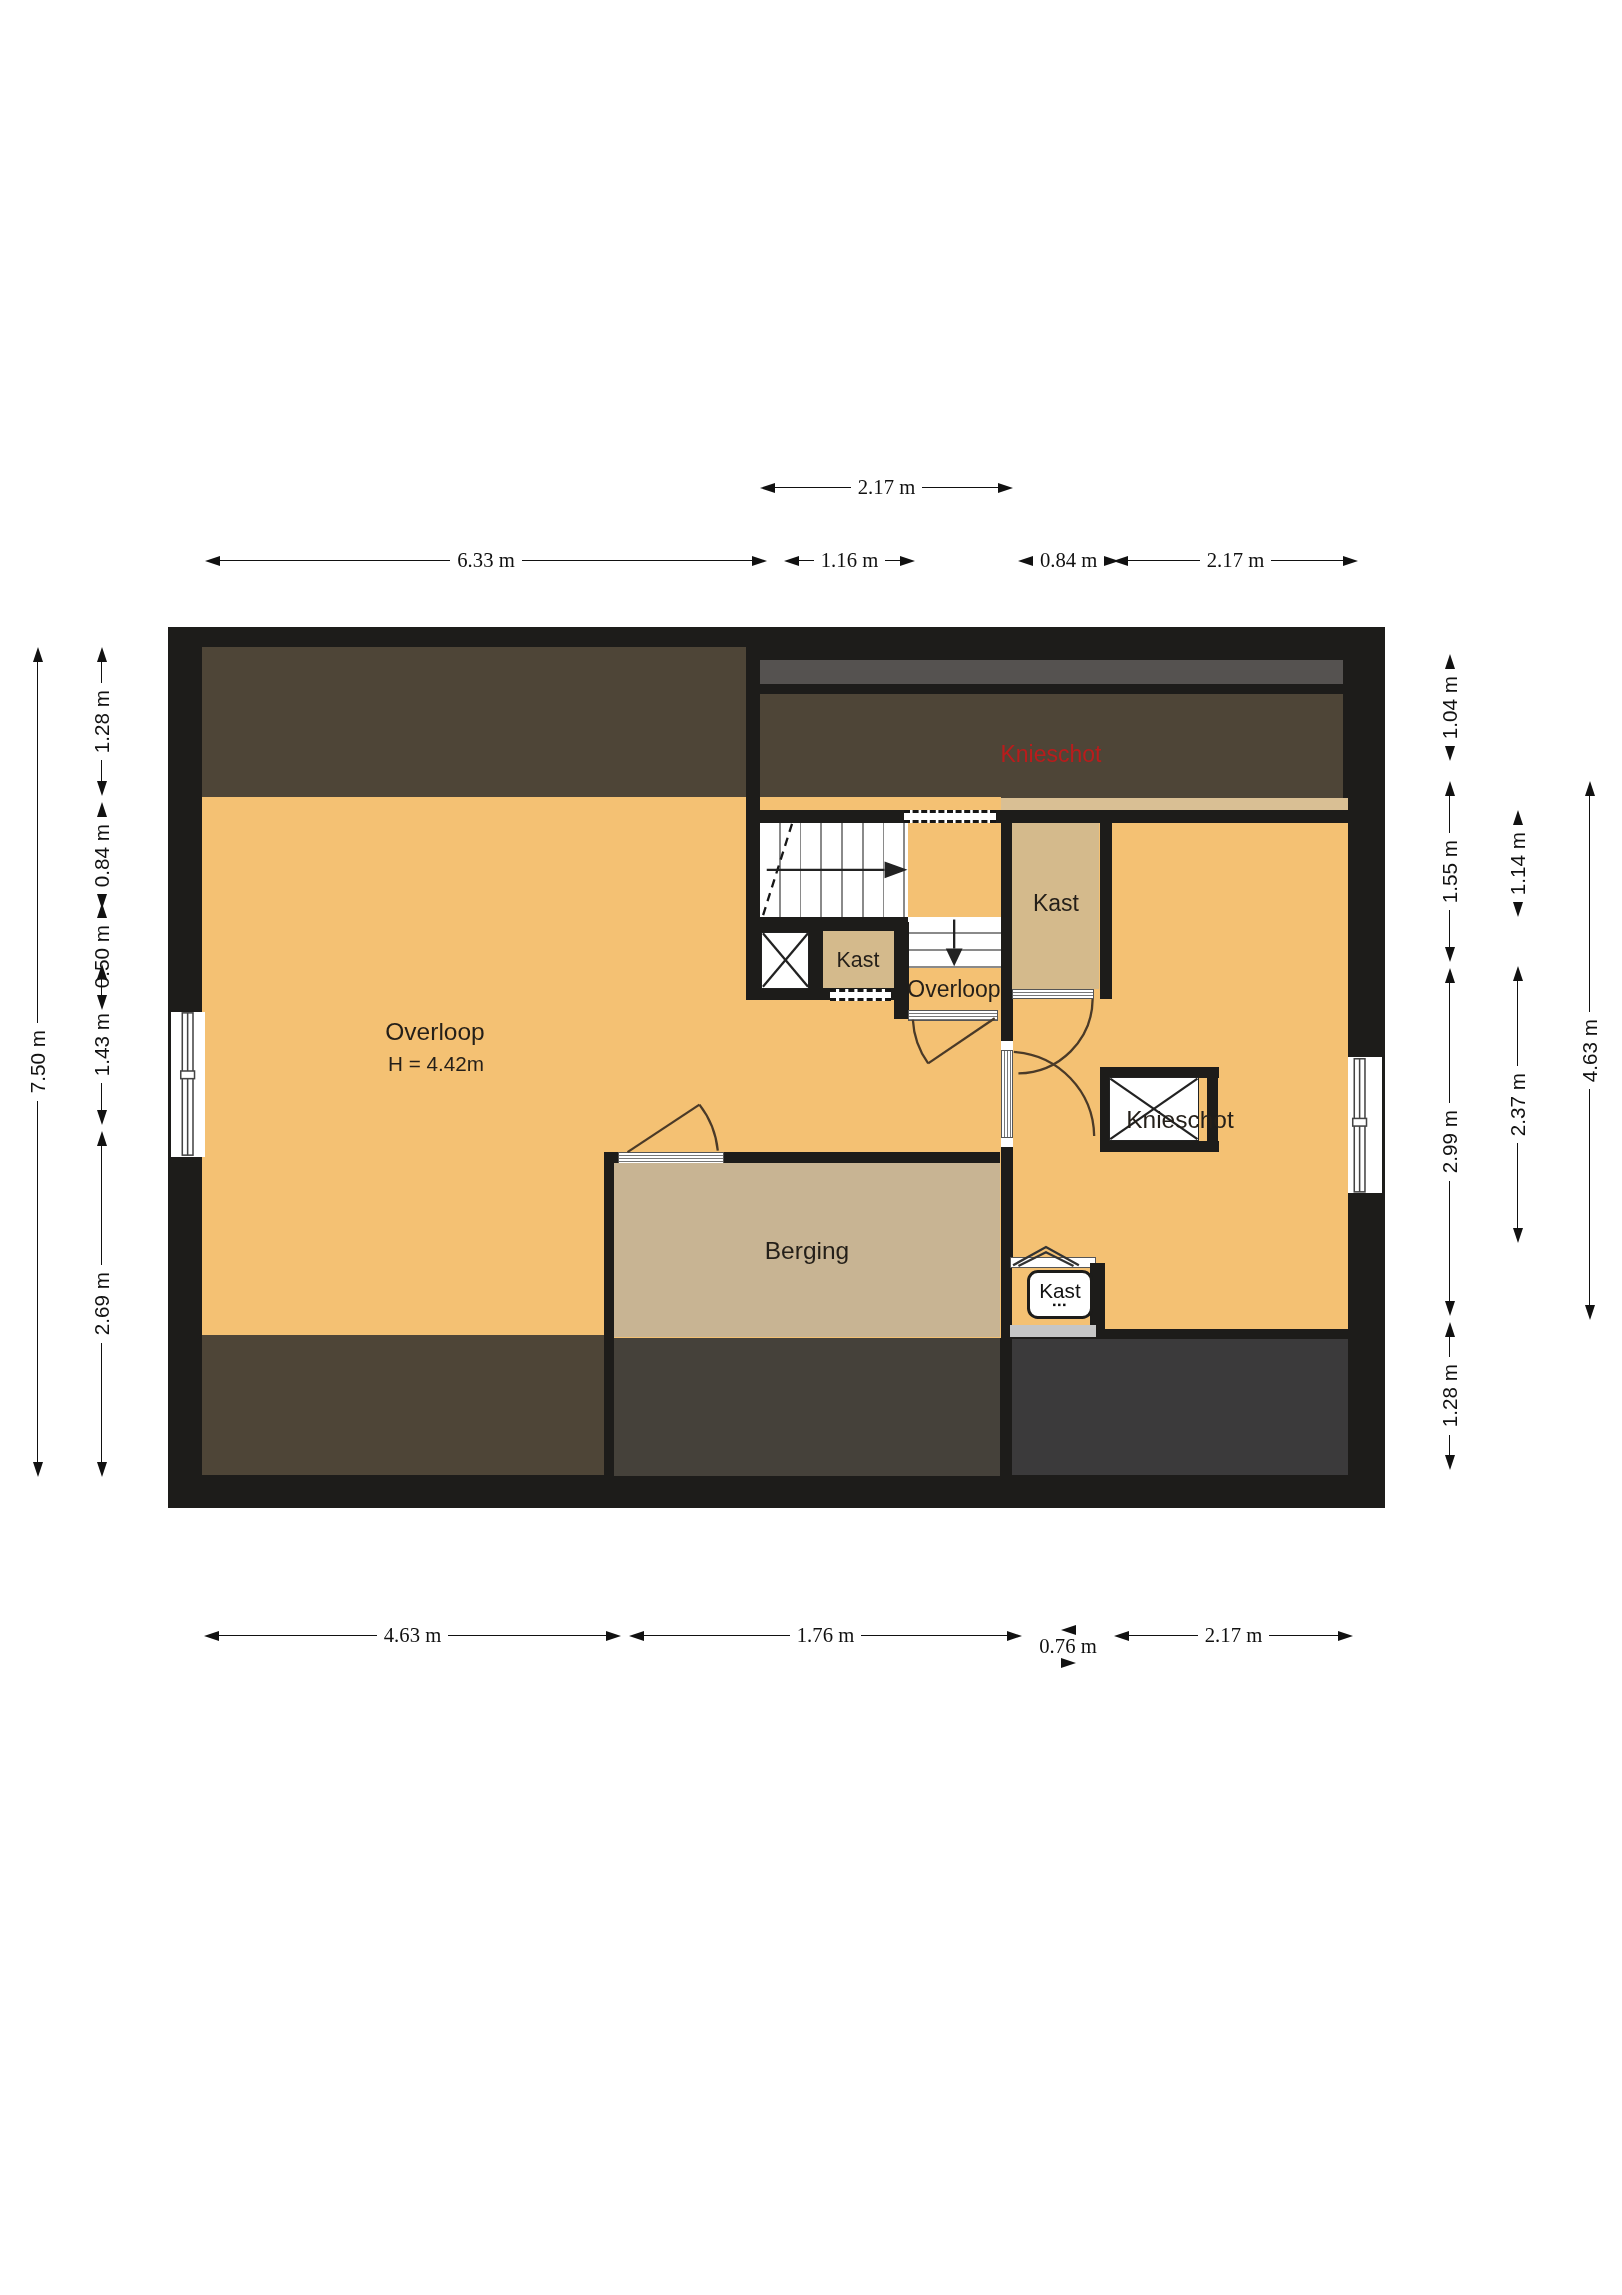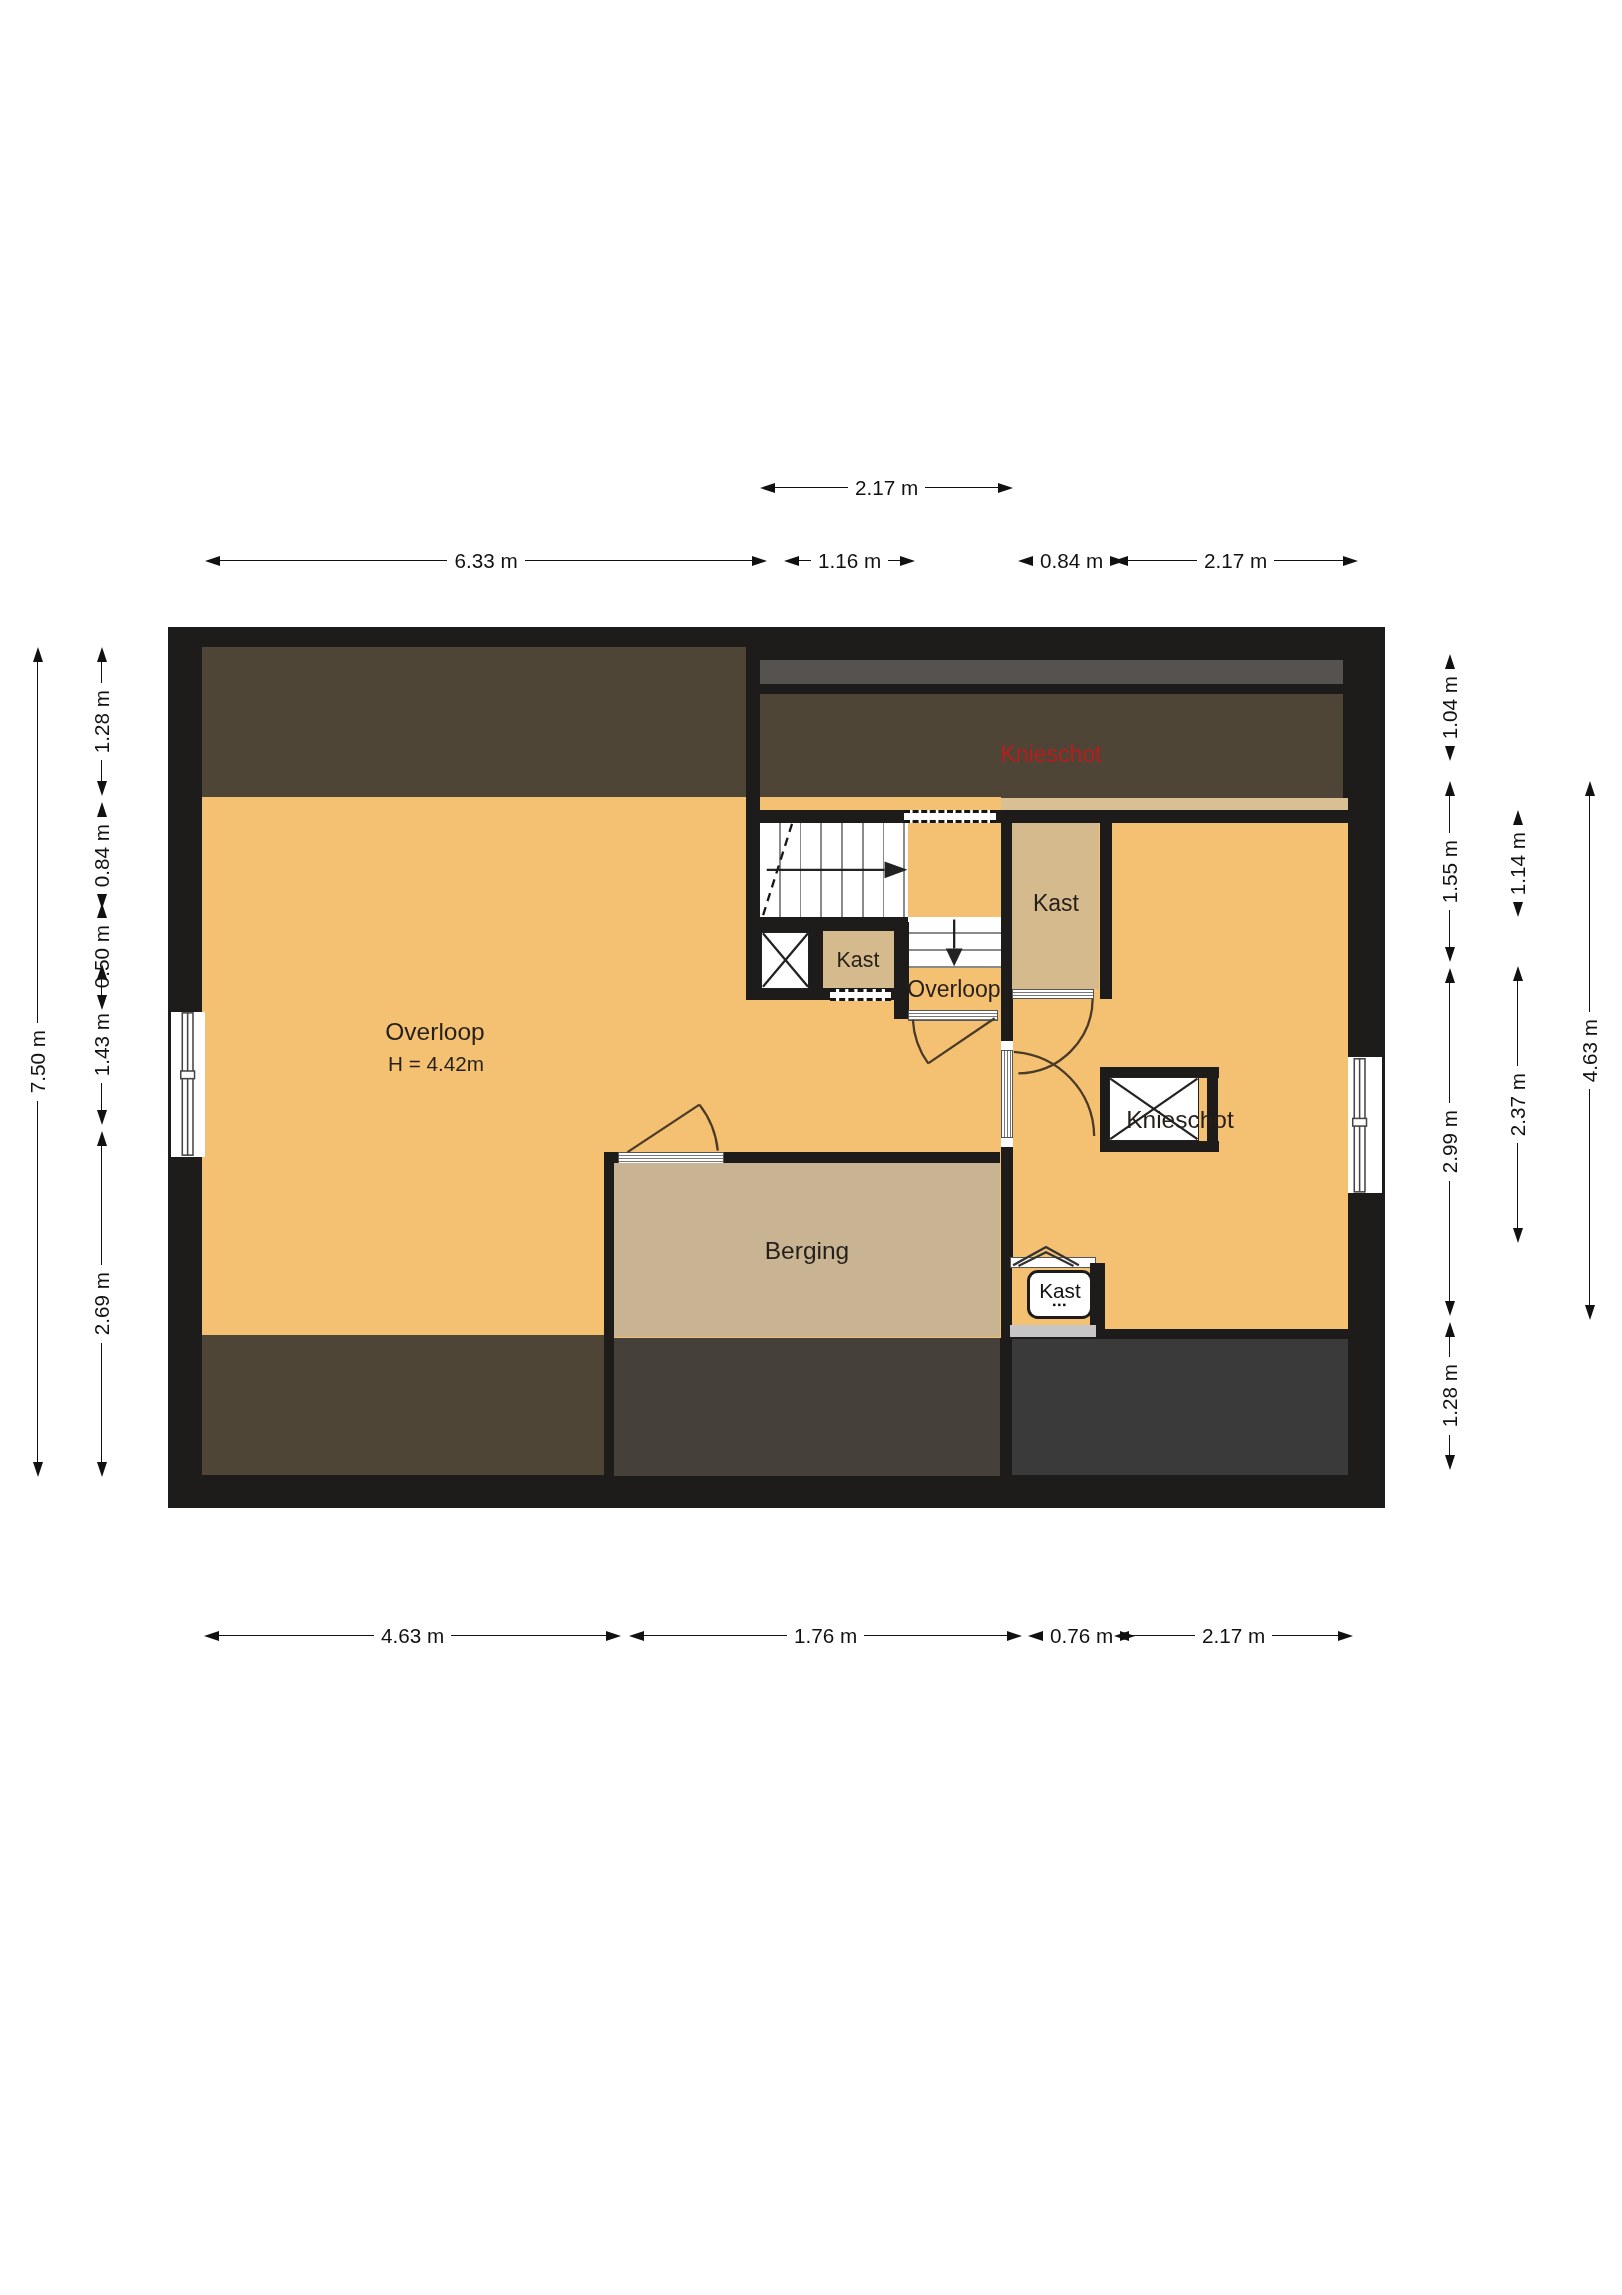--- a/index.html
+++ b/index.html
@@ -27,21 +27,21 @@
            display:flex;flex-direction:column;align-items:center;justify-content:center;}
   
   .rlabel{position:absolute;transform:translate(-50%,-50%);font-size:23px;color:#241f19;white-space:nowrap;}
   .rlabel.dark{color:#16120d;}
   .title{position:absolute;left:0;width:1623px;text-align:center;font-size:35px;color:#111;line-height:47px;}
   
   .dh{position:absolute;display:flex;align-items:center;height:21.4px;color:#111;}
   .dh .l{flex:1;height:1.5px;background:#111;}
   .dh .al{width:0;height:0;border-top:5.4px solid transparent;border-bottom:5.4px solid transparent;border-right:15.3px solid #111;}
   .dh .ar{width:0;height:0;border-top:5.4px solid transparent;border-bottom:5.4px solid transparent;border-left:15.3px solid #111;}
-  .dh .t{font-size:20.7px;margin:0 6.9px;white-space:nowrap;}
+  .dh .t{font-size:20.7px;margin:0 6.9px;white-space:nowrap;font-family:Liberation Serif, serif;}
   .dv{position:absolute;display:flex;flex-direction:column;align-items:center;width:21.4px;color:#111;}
   .dv .l{flex:1;width:1.5px;background:#111;}
   .dv .au{width:0;height:0;border-left:5.4px solid transparent;border-right:5.4px solid transparent;border-bottom:15.3px solid #111;}
   .dv .ad{width:0;height:0;border-left:5.4px solid transparent;border-right:5.4px solid transparent;border-top:15.3px solid #111;}
   .dv .t{font-size:20.7px;margin:6.9px 0;white-space:nowrap;writing-mode:vertical-rl;transform:rotate(180deg);}
   svg.overlay{position:absolute;left:0;top:0;}
 </style>
 </head>
 <body>
 
@@ -300,21 +300,21 @@
       <span class="l"></span>
       <span class="ar"></span>
   </div>
   <div class="dh" style="left:629px;top:1625px;width:393px;">
     <span class="al"></span>
       <span class="l"></span>
       <span class="t">1.76 m</span>
       <span class="l"></span>
       <span class="ar"></span>
   </div>
-  <div class="dh" style="left:1028px;top:1625px;width:80px;">
+  <div class="dh" style="left:1028px;top:1625px;width:80px;flex-direction:column;">
     <span class="al"></span>
       <span class="t">0.76 m</span>
       <span class="ar"></span>
   </div>
   <div class="dh" style="left:1114px;top:1625px;width:239px;">
     <span class="al"></span>
       <span class="l"></span>
       <span class="t">2.17 m</span>
       <span class="l"></span>
       <span class="ar"></span>

